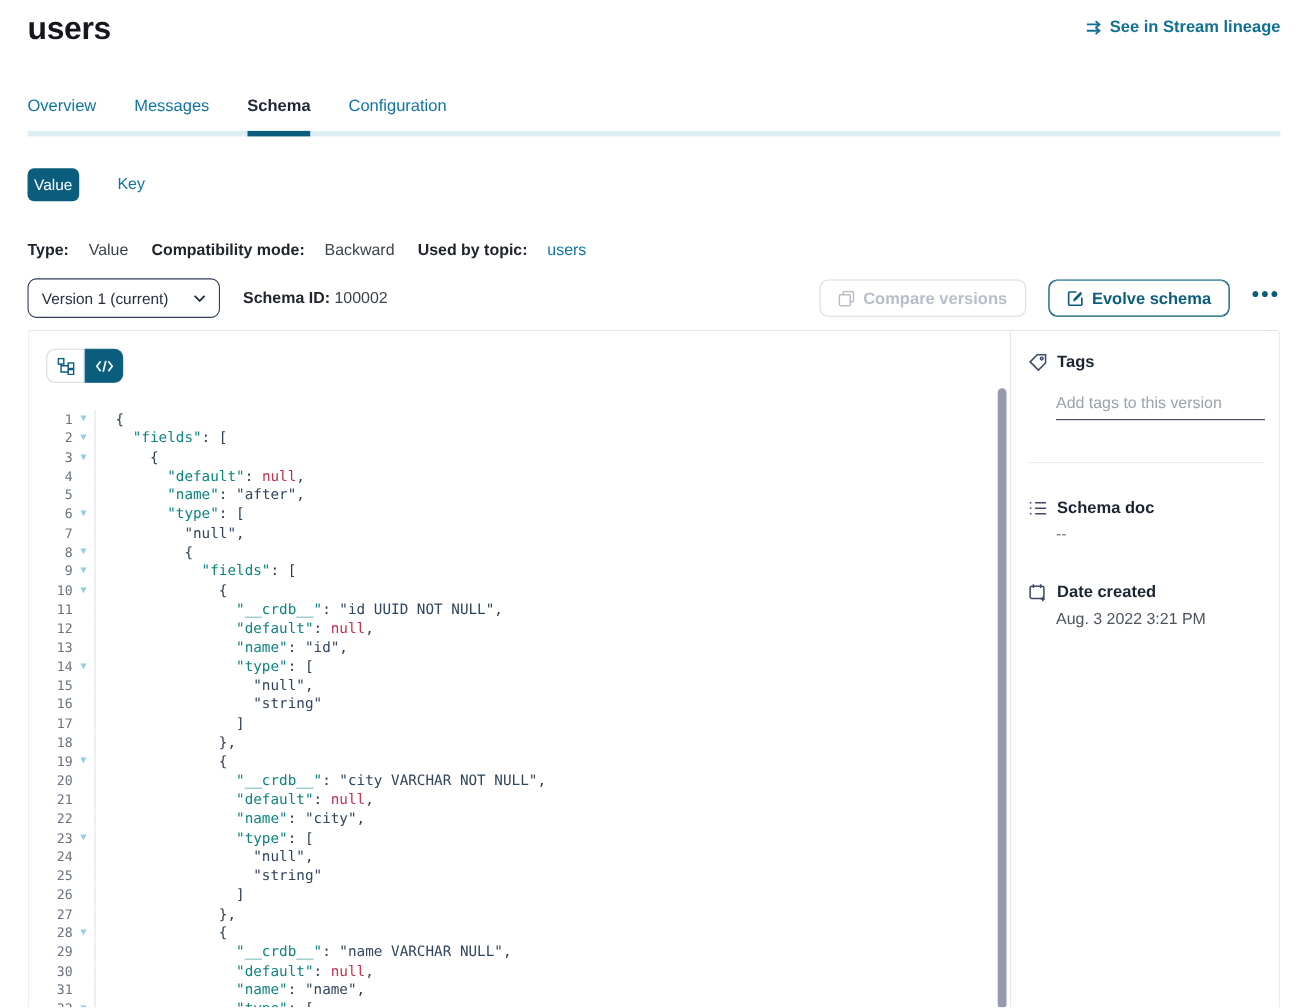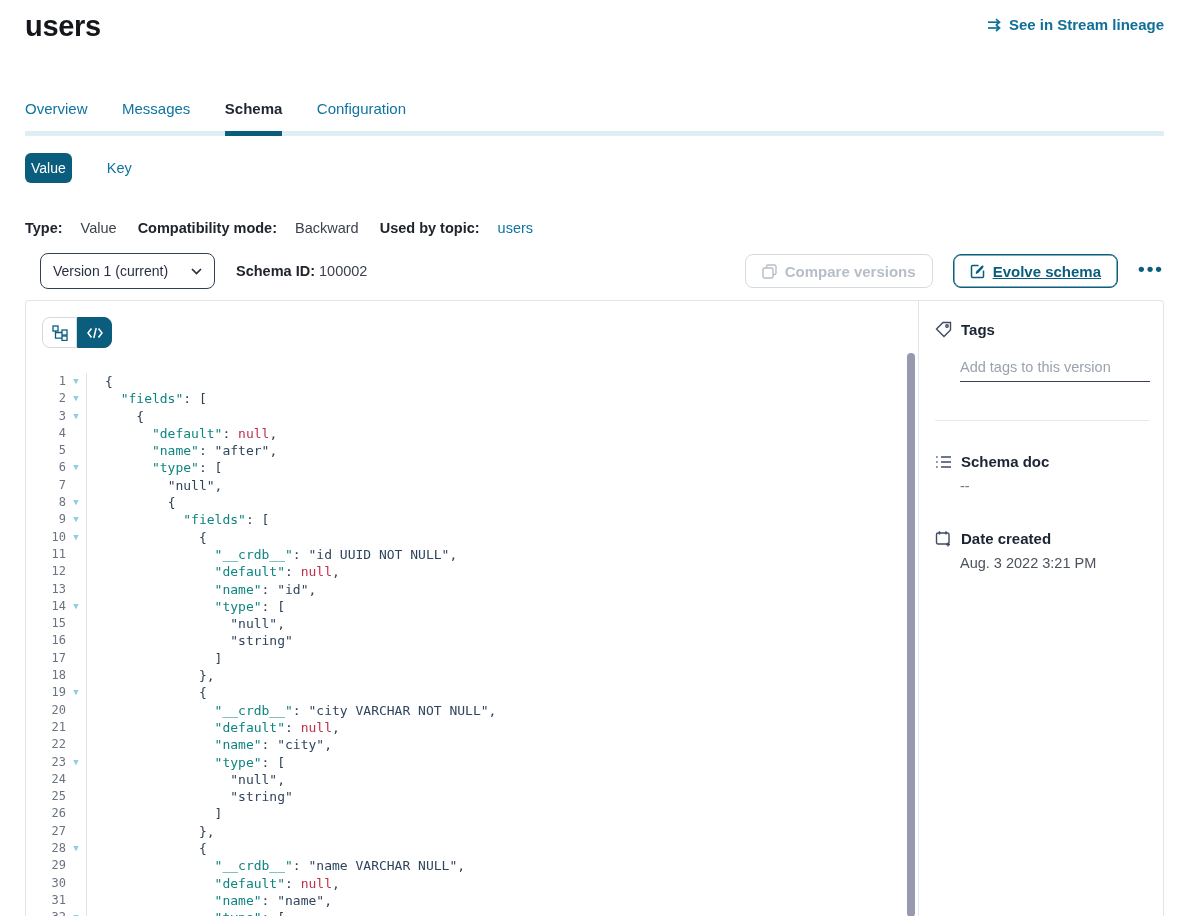--- a/index.html
+++ b/index.html
@@ -14,48 +14,48 @@
   
   .app-header { position:absolute; top:10px; left:25px; right:25px; display:flex; align-items:flex-start; }
   .page-title { font-size:29px; font-weight:800; letter-spacing:-0.3px; color:#15171c; margin:0; }
   .lineage-link { margin-left:auto; margin-top:6px; display:flex; align-items:center; gap:7px;
     color:#0f6f96; font-size:15px; font-weight:700; cursor:pointer; }
 
   
   .tabs { position:absolute; top:88px; left:25px; right:25px; border-bottom:5px solid #ddeef5; }
   .tab { display:inline-block; margin-right:30px; padding-bottom:14px; font-size:15px;
     color:#0f74a0; cursor:pointer; }
-  .tab.active { color:#1e2633; font-weight:700; border-bottom:5px solid #0b5d7d; margin-bottom:-5px;margin-top:12px; }
+  .tab.active { color:#1e2633; font-weight:700; border-bottom:5px solid #0b5d7d; margin-bottom:-5px; }
 
   
   .vk-toggle { position:absolute; top:153px; left:25px; display:flex; align-items:center; }
   .vk-value { background:#0b5d7d; color:#fff; font-size:14px; padding:7px 6px; border-radius:6px;
     border:none; cursor:pointer; font-family:inherit; }
   .vk-key { color:#0f74a0; font-size:14.5px; margin-left:35px; cursor:pointer; }
 
   
   .meta-row { position:absolute; top:220px; left:25px; display:flex; gap:21px; font-size:14.5px; }
   .meta-item { display:flex; gap:18px; }
   .meta-label { font-weight:700; color:#20242c; }
   .meta-value { color:#3c424c; }
   .meta-link { color:#0f74a0; cursor:pointer; }
 
   
-  .version-row { position:absolute; top:253px; left:40px; right:25px; display:flex; align-items:center; }
+  .version-row { position:absolute; top:253px; left:25px; right:25px; display:flex; align-items:center; }
   .version-select { width:175px; height:36px; border:1px solid #333f57; border-radius:8px;
     display:flex; align-items:center; padding:0 12px; font-size:14px; color:#28303f; cursor:pointer; background:#fff; }
   .version-select .chev { margin-left:auto; }
   .schema-id { margin-left:21px; font-size:14.5px; }
   .schema-id b { color:#20242c; }
   .schema-id span { color:#3c424c; }
   .version-actions { margin-left:auto; display:flex; align-items:center; gap:20px; }
   .btn { height:34px; display:flex; align-items:center; gap:8px; padding:0 16px; border-radius:8px;
     font-size:15px; font-weight:700; font-family:inherit; cursor:pointer; background:#fff; }
   .btn-disabled { border:1px solid #d5dade; color:#b7bec7; cursor:default; }
-  .btn-primary-outline { border:1px solid #0b5d7d; color:#0b5d7d; box-shadow:inset 0 0 0 0.5px #0b5d7d;text-decoration:underline; }
+  .btn-primary-outline { border:1px solid #0b5d7d; color:#0b5d7d; box-shadow:inset 0 0 0 0.5px #0b5d7d; }
   .more-dots { color:#0b5d7d; font-size:19px; font-weight:800; letter-spacing:2px; cursor:pointer; line-height:1; padding-bottom:6px; }
 
   
   .main-panel { position:absolute; top:300px; left:25px; right:25px; bottom:0;
     border:1px solid #e2e5ea; border-bottom:none; border-radius:4px 4px 0 0; display:flex; overflow:hidden; background:#fff; }
   .code-pane { flex:1; border-right:1px solid #e2e5ea; position:relative; overflow:hidden; }
 
   .view-toggle { position:absolute; top:16px; left:16px; display:flex; }
   .view-btn { width:35px; height:31px; display:flex; align-items:center; justify-content:center; cursor:pointer; }
   .view-btn.tree { background:#fff; border:1px solid #d4d9de; border-radius:8px 0 0 8px; color:#0b5d7d; }

